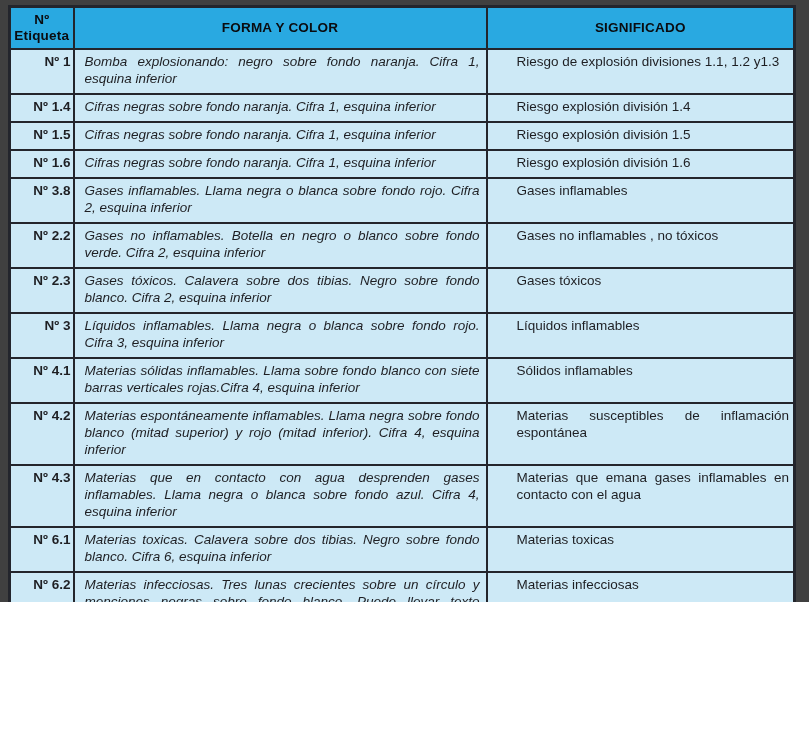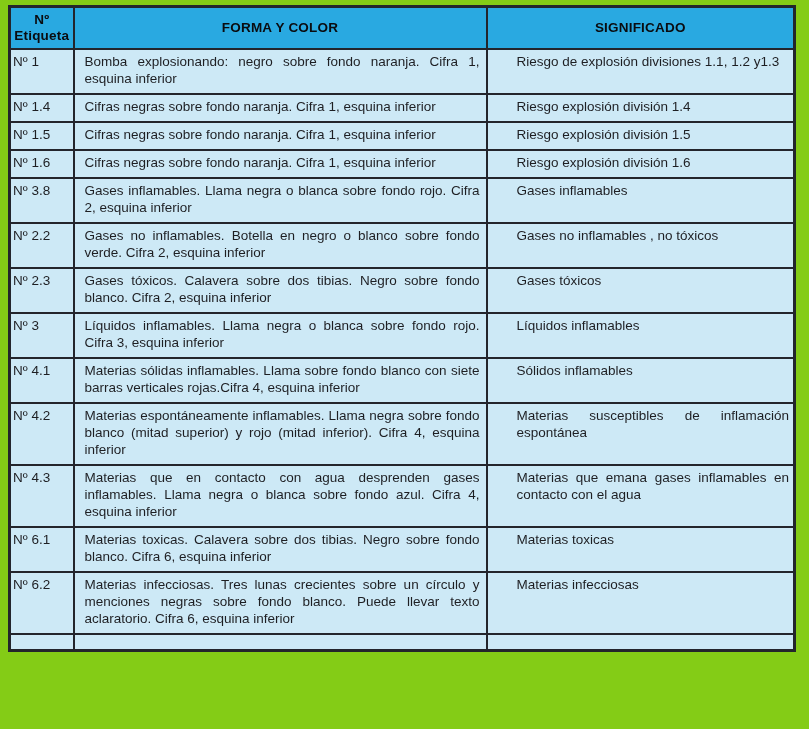--- a/index.html
+++ b/index.html
@@ -7,22 +7,22 @@
     --cell-bg: #cde9f6;
     --border: #23252c;
     --header-text: #0a0c10;
     --body-text: #1e1f23;
   }
   * { margin: 0; padding: 0; box-sizing: border-box; }
   html, body { background: #ffffff; }
   .page {
     position: relative;
     width: 809px;
-    height: 729px;
-    background: #84cc16;
+    height: 602px;
+    background: #404040;
     overflow: hidden;
     font-family: "Liberation Sans", "DejaVu Sans", sans-serif;
   }
   table.hazard-table {
     position: absolute;
     left: 8px;
     top: 5px;
     width: 785px;
     border-collapse: collapse;
     table-layout: fixed;
@@ -48,27 +48,28 @@
     letter-spacing: 0.2px;
   }
   td {
     background: var(--cell-bg);
     color: var(--body-text);
     font-size: 13.5px;
     line-height: 17px;
     padding: 3px 8px 6px 10px;
   }
   td.c1 {
-    text-align: left;
-    font-weight: normal;
+    text-align: right;
+    font-weight: bold;
     padding: 3px 2px 6px 2px;
   }
   td.c2 {
     text-align: justify;
     padding-right: 6px;
+    font-style: italic;
   }
   td.c3 {
     text-align: justify;
     padding-left: 29px;
     padding-right: 4px;
   }
   tr.partial-row td {
     height: 16px;
     padding: 0;
   }

